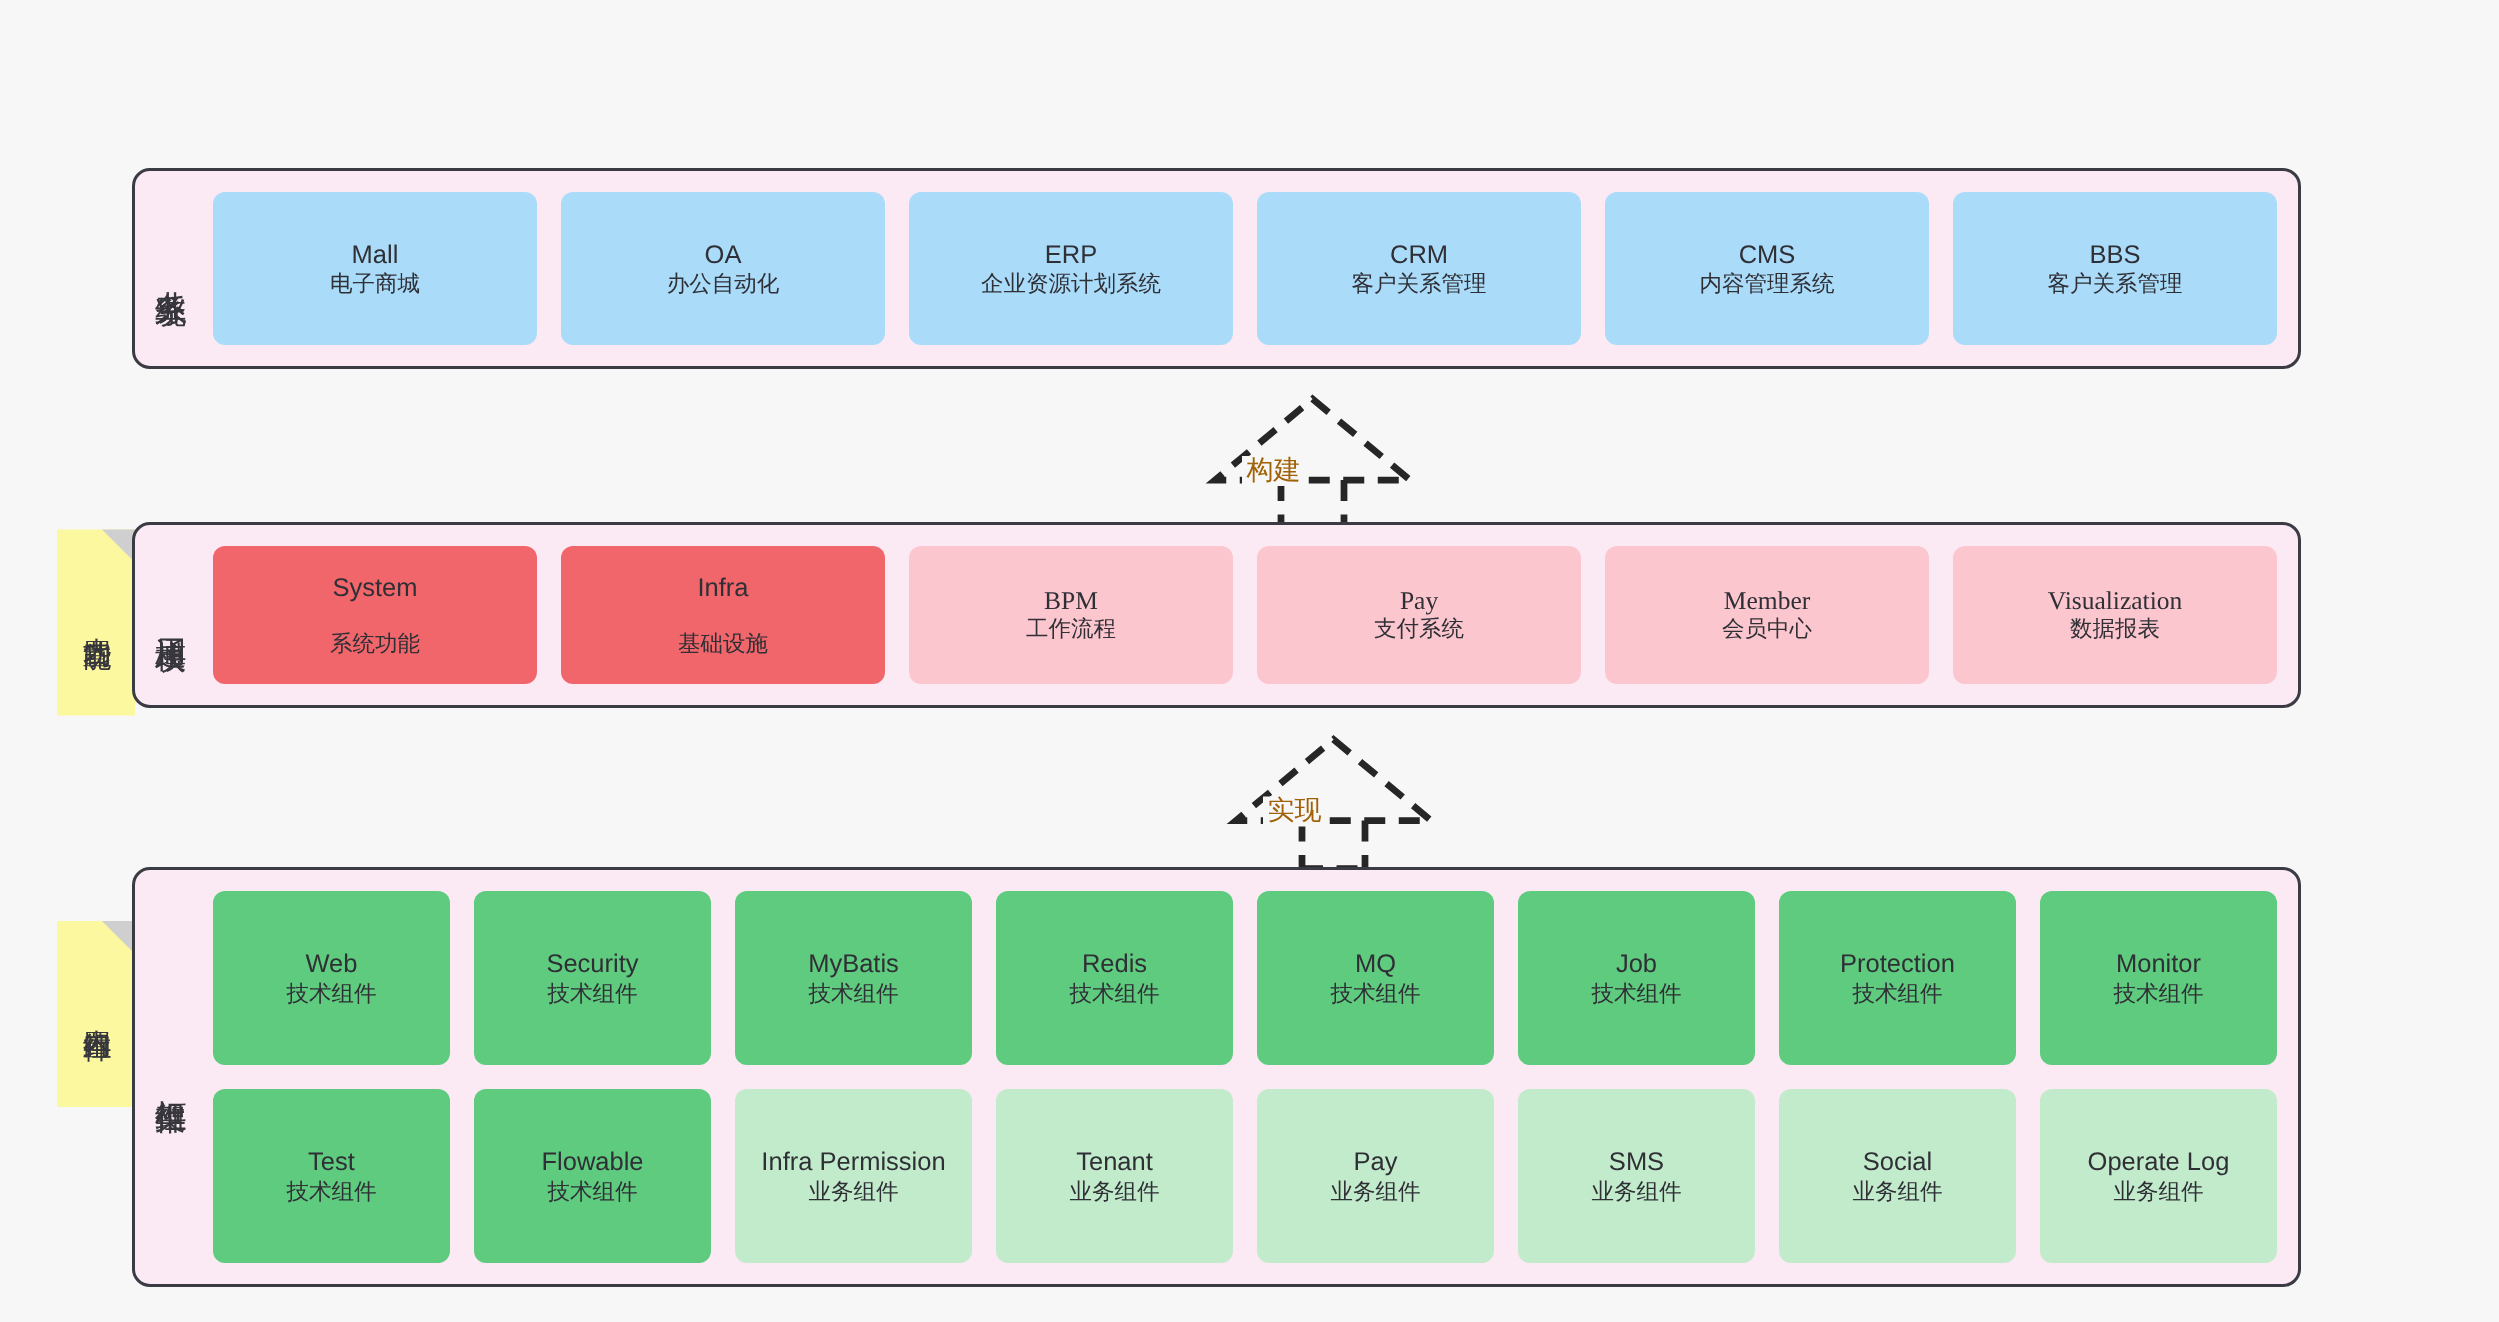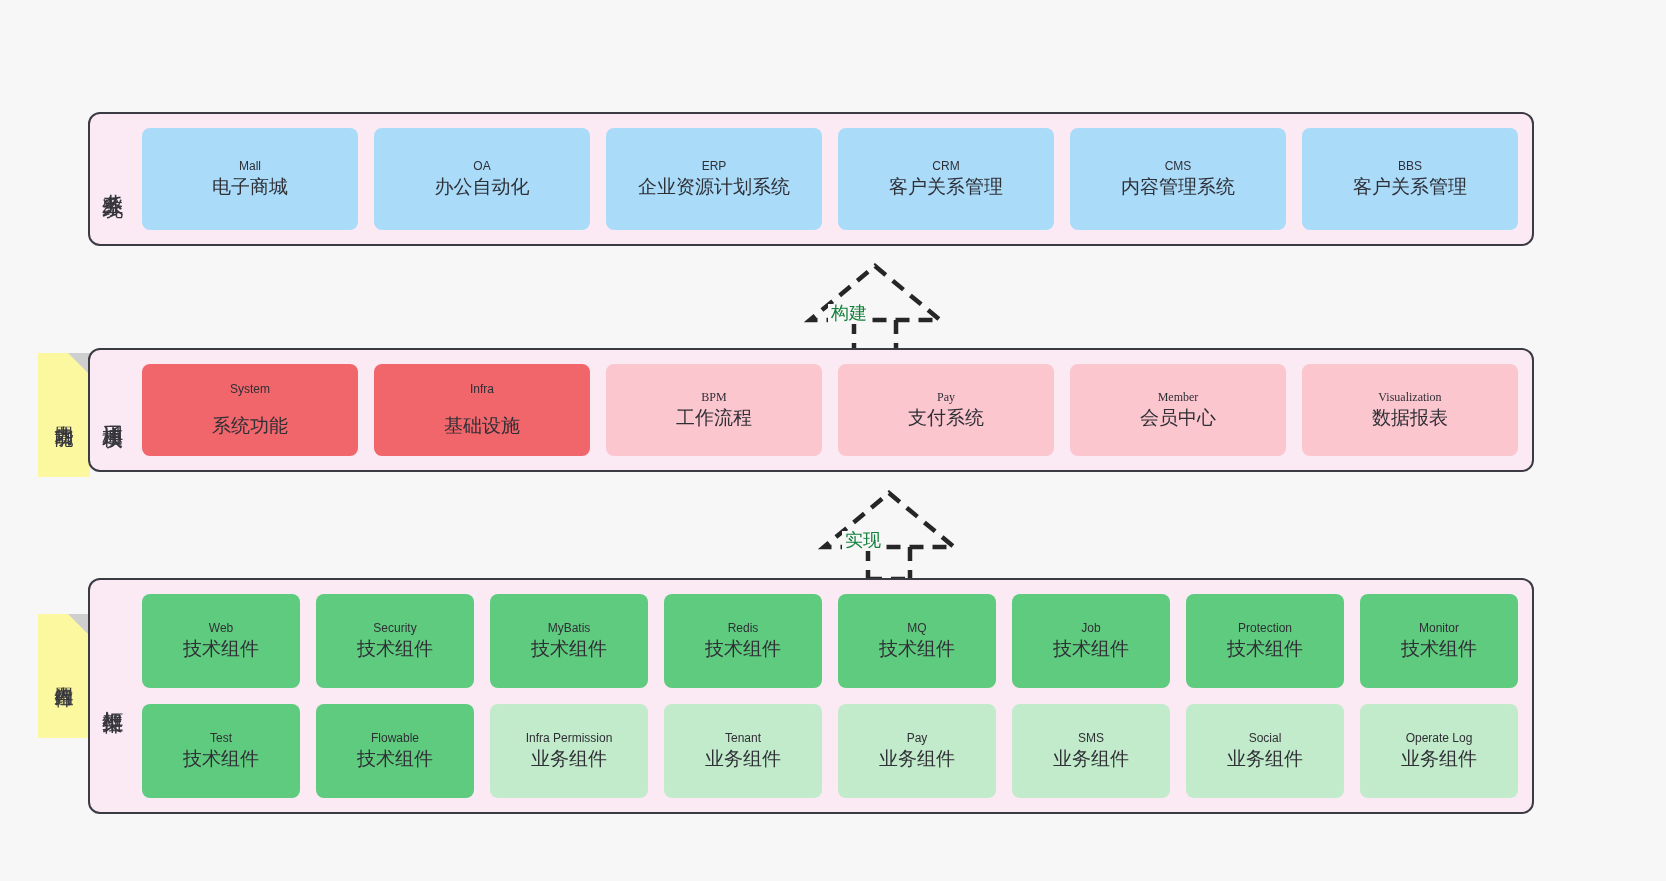--- a/index.html
+++ b/index.html
@@ -79,25 +79,25 @@
     align-items: center;
     justify-content: center;
     text-align: center;
     color: #2f2f36;
     line-height: 1.28;
     box-sizing: border-box;
     padding: 4px 6px;
     overflow: hidden;
   }
   .box .en {
-    font-size: 12px;
+    font-size: 17px;
     white-space: normal;
   }
   .box .cn {
-    font-size: 19px;
+    font-size: 15px;
     white-space: nowrap;
   }
 
   
   .c-blue        { background: #aadcfa; }
   .c-red         { background: #f0666b; gap: 17px; }
   .c-pink        { background: #fcc6cf; font-family: Liberation Serif, serif; }
   .c-green       { background: #5fcb7e; }
   .c-green-light { background: #c2ebcb; }
 
@@ -133,21 +133,21 @@
   .connector {
     position: absolute;
   }
   .connector svg {
     display: block;
     overflow: visible;
   }
   .connector-label {
     position: absolute;
     font-size: 18px;
-    color: #15803d;
+    color: #a16207;
     background: #f7f7f7;
     padding: 0 3px;
     line-height: 1.1;
     white-space: nowrap;
   }
 </style>
 </head>
 <body>
 
 <div id="canvas">
@@ -239,21 +239,21 @@
       <line x1="96" y1="58" x2="96" y2="92" stroke="#262626" stroke-width="4.5" stroke-dasharray="14 9"></line>
       <line x1="54" y1="90" x2="96" y2="90" stroke="#262626" stroke-width="4.5" stroke-dasharray="14 9"></line>
     </svg>
     <span class="connector-label" style="left:28px; top:42px;">实现</span>
   </div>
 
   <div class="note" id="note-1" style="left:38px; top:614px; width:52px; height:124px;">
     <span>内置组件</span>
   </div>
 
-  <div class="layer" id="layer-2" style="left:88px; top:578px; width:1446px; height:236px;">
+  <div class="layer" id="layer-2" style="left:88px; top:578px; width:1446px; height:280px;">
     <div class="layer-label">框架组件</div>
     <div class="layer-body">
 
       <div class="box-row">
         <div class="box c-green">
           <span class="en">Web</span>
           <span class="cn">技术组件</span>
         </div>
         <div class="box c-green">
           <span class="en">Security</span>

